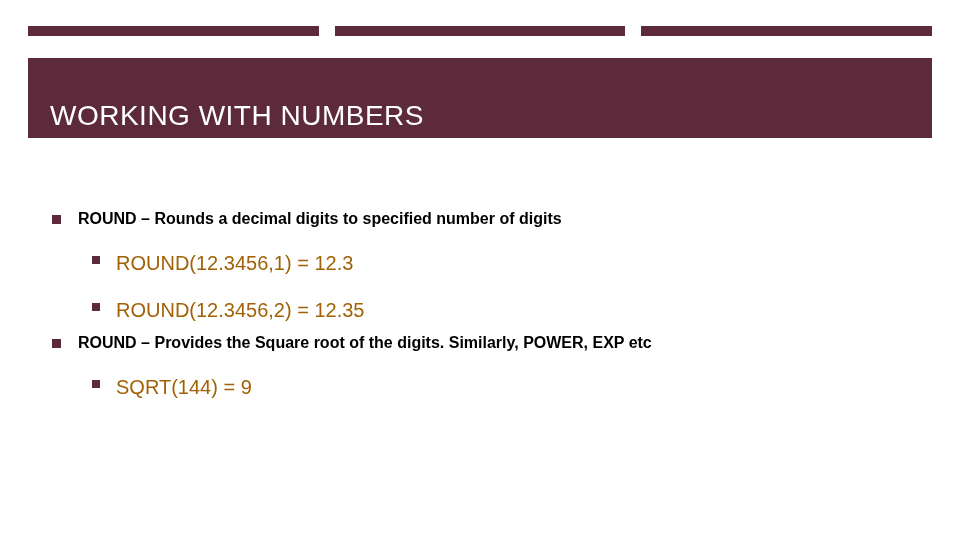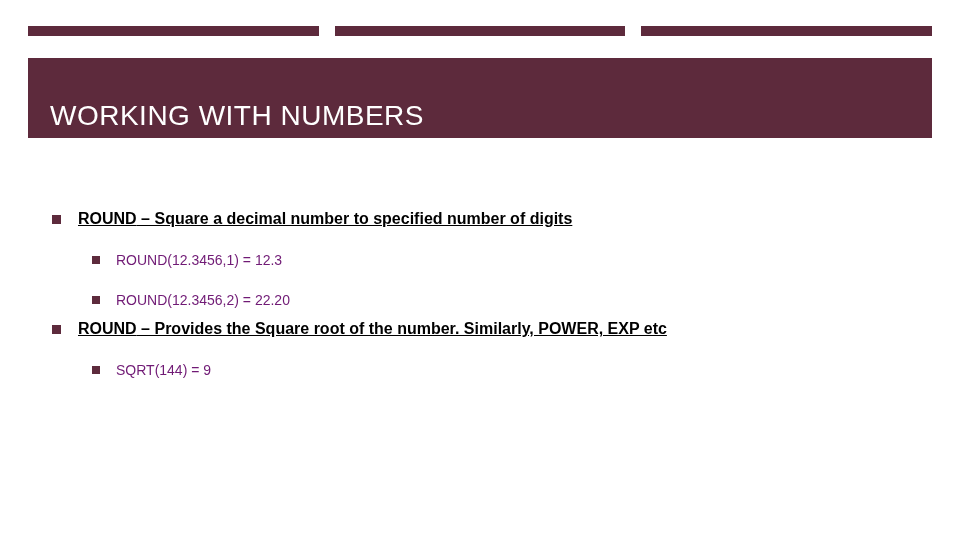--- a/index.html
+++ b/index.html
@@ -69,57 +69,57 @@
   }
   ul.level2 {
     list-style: none;
     margin-top: 14px;
     margin-left: 14px;
   }
   ul.level2 > li {
     position: relative;
     padding-left: 24px;
     margin-bottom: 12px;
-    font-size: 14px;
-    color: #701a75;
+    font-size: 20px;
+    color: #a16207;
     margin-top: 24px;
   }
   ul.level2 > li::before {
     content: "";
     position: absolute;
     left: 0;
     top: 4px;
     width: 8px;
     height: 8px;
     background: #5d2a3c;
   }
-  .bold { font-weight: 700; text-decoration: underline; }
+  .bold { font-weight: 700; }
 </style>
 </head>
 <body>
 
 <div class="top-accent-row">
   <div class="seg"></div>
   <div class="seg"></div>
   <div class="seg"></div>
 </div>
 
 <div class="title-bar">
   <h1>WORKING WITH NUMBERS</h1>
 </div>
 
 <div class="content">
   <ul class="level1">
     <li>
-      <span class="bold">ROUND</span><span class="bold"> – Square a decimal number to specified number of digits</span>
+      <span class="bold">ROUND</span><span class="bold"> – Rounds a decimal digits to specified number of digits</span>
       <ul class="level2">
         <li>ROUND(12.3456,1) = 12.3</li>
-        <li>ROUND(12.3456,2) = 22.20</li>
+        <li>ROUND(12.3456,2) = 12.35</li>
       </ul>
     </li>
     <li>
-      <span class="bold">ROUND</span><span class="bold"> – Provides the Square root of the number. Similarly, POWER, EXP etc</span>
+      <span class="bold">ROUND</span><span class="bold"> – Provides the Square root of the digits. Similarly, POWER, EXP etc</span>
       <ul class="level2">
         <li>SQRT(144) = 9</li>
       </ul>
     </li>
   </ul>
 </div>
 
 </body></html>

